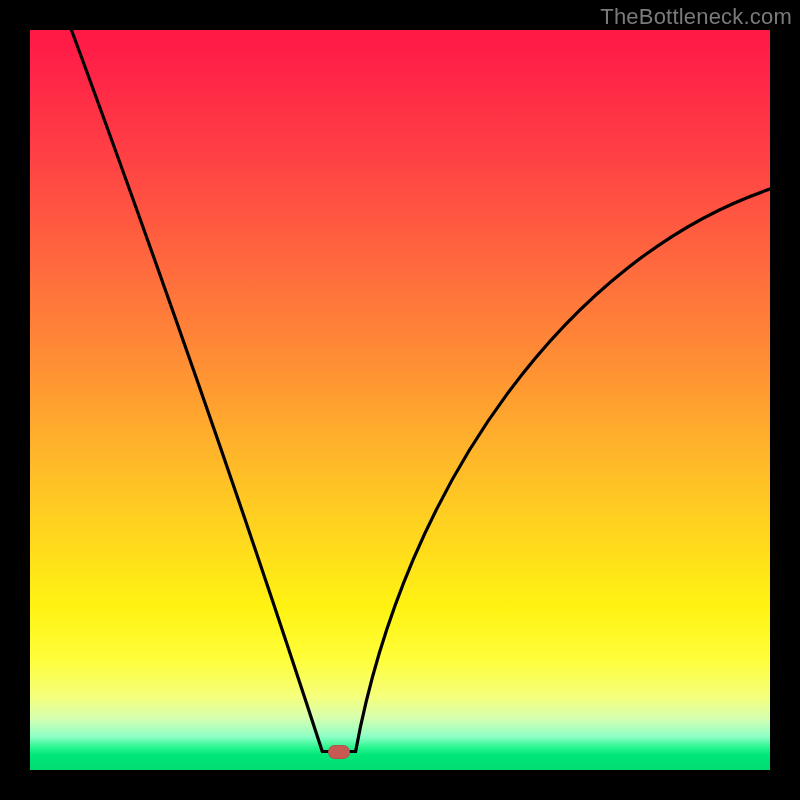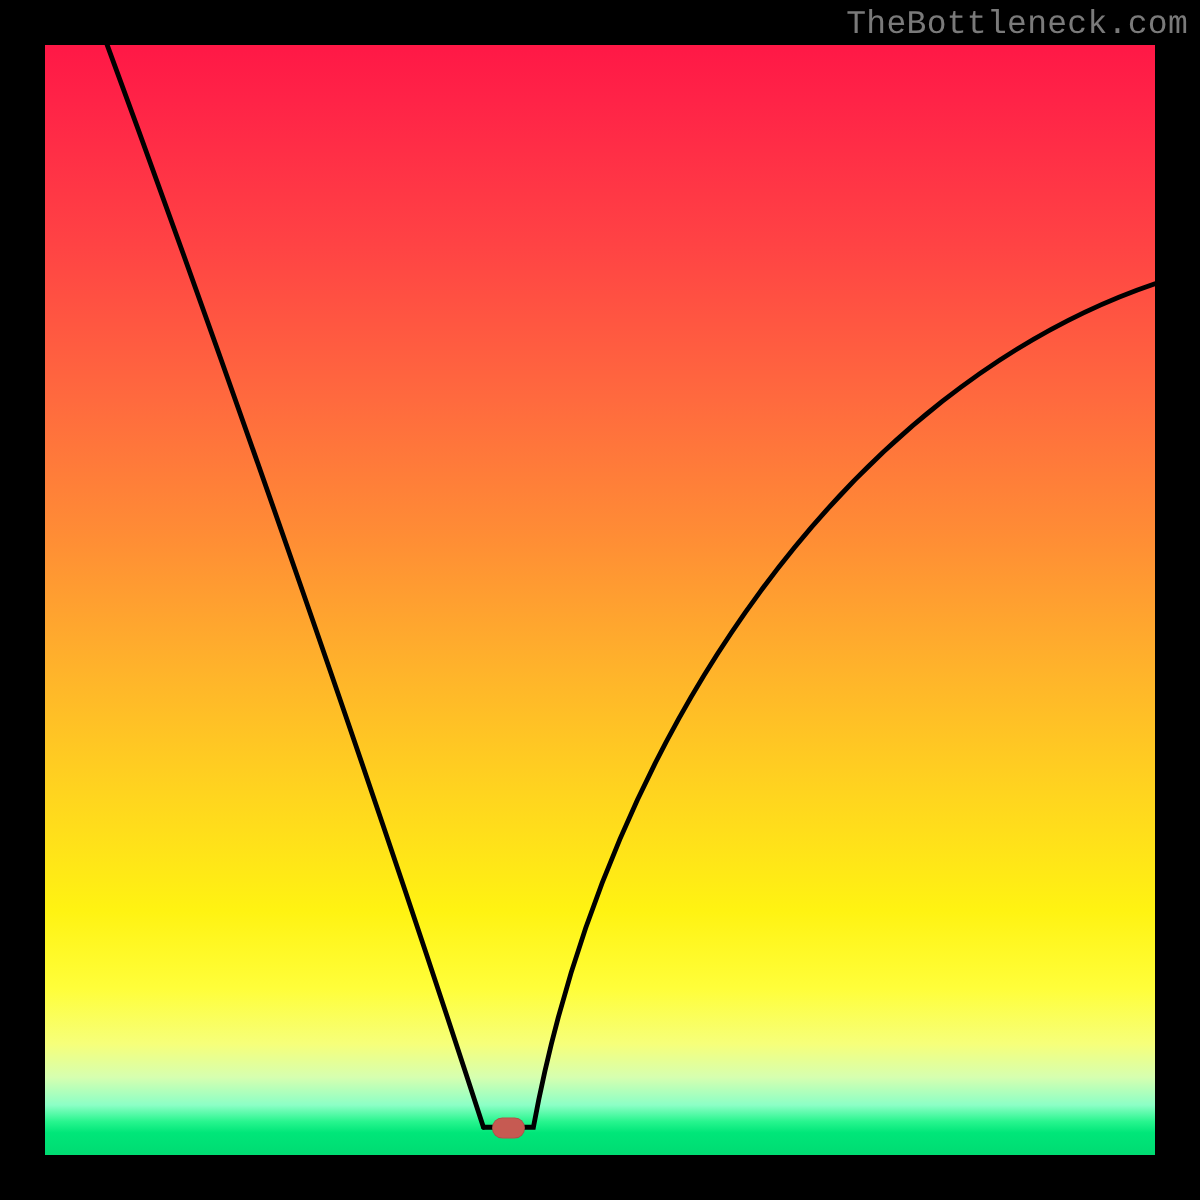--- a/index.html
+++ b/index.html
@@ -9,21 +9,20 @@
     height: 800px;
     background: #000;
     overflow: hidden;
     font-family: Arial, Helvetica, sans-serif;
   }
   .frame {
     position: relative;
     width: 800px;
     height: 565px;
     background: #000;
-    font-family: Liberation Mono, monospace;
   }
   .plot-area {
     position: absolute;
     left: 30px;
     top: 30px;
     width: 740px;
     height: 740px;
     
     background: linear-gradient(
       to bottom,

